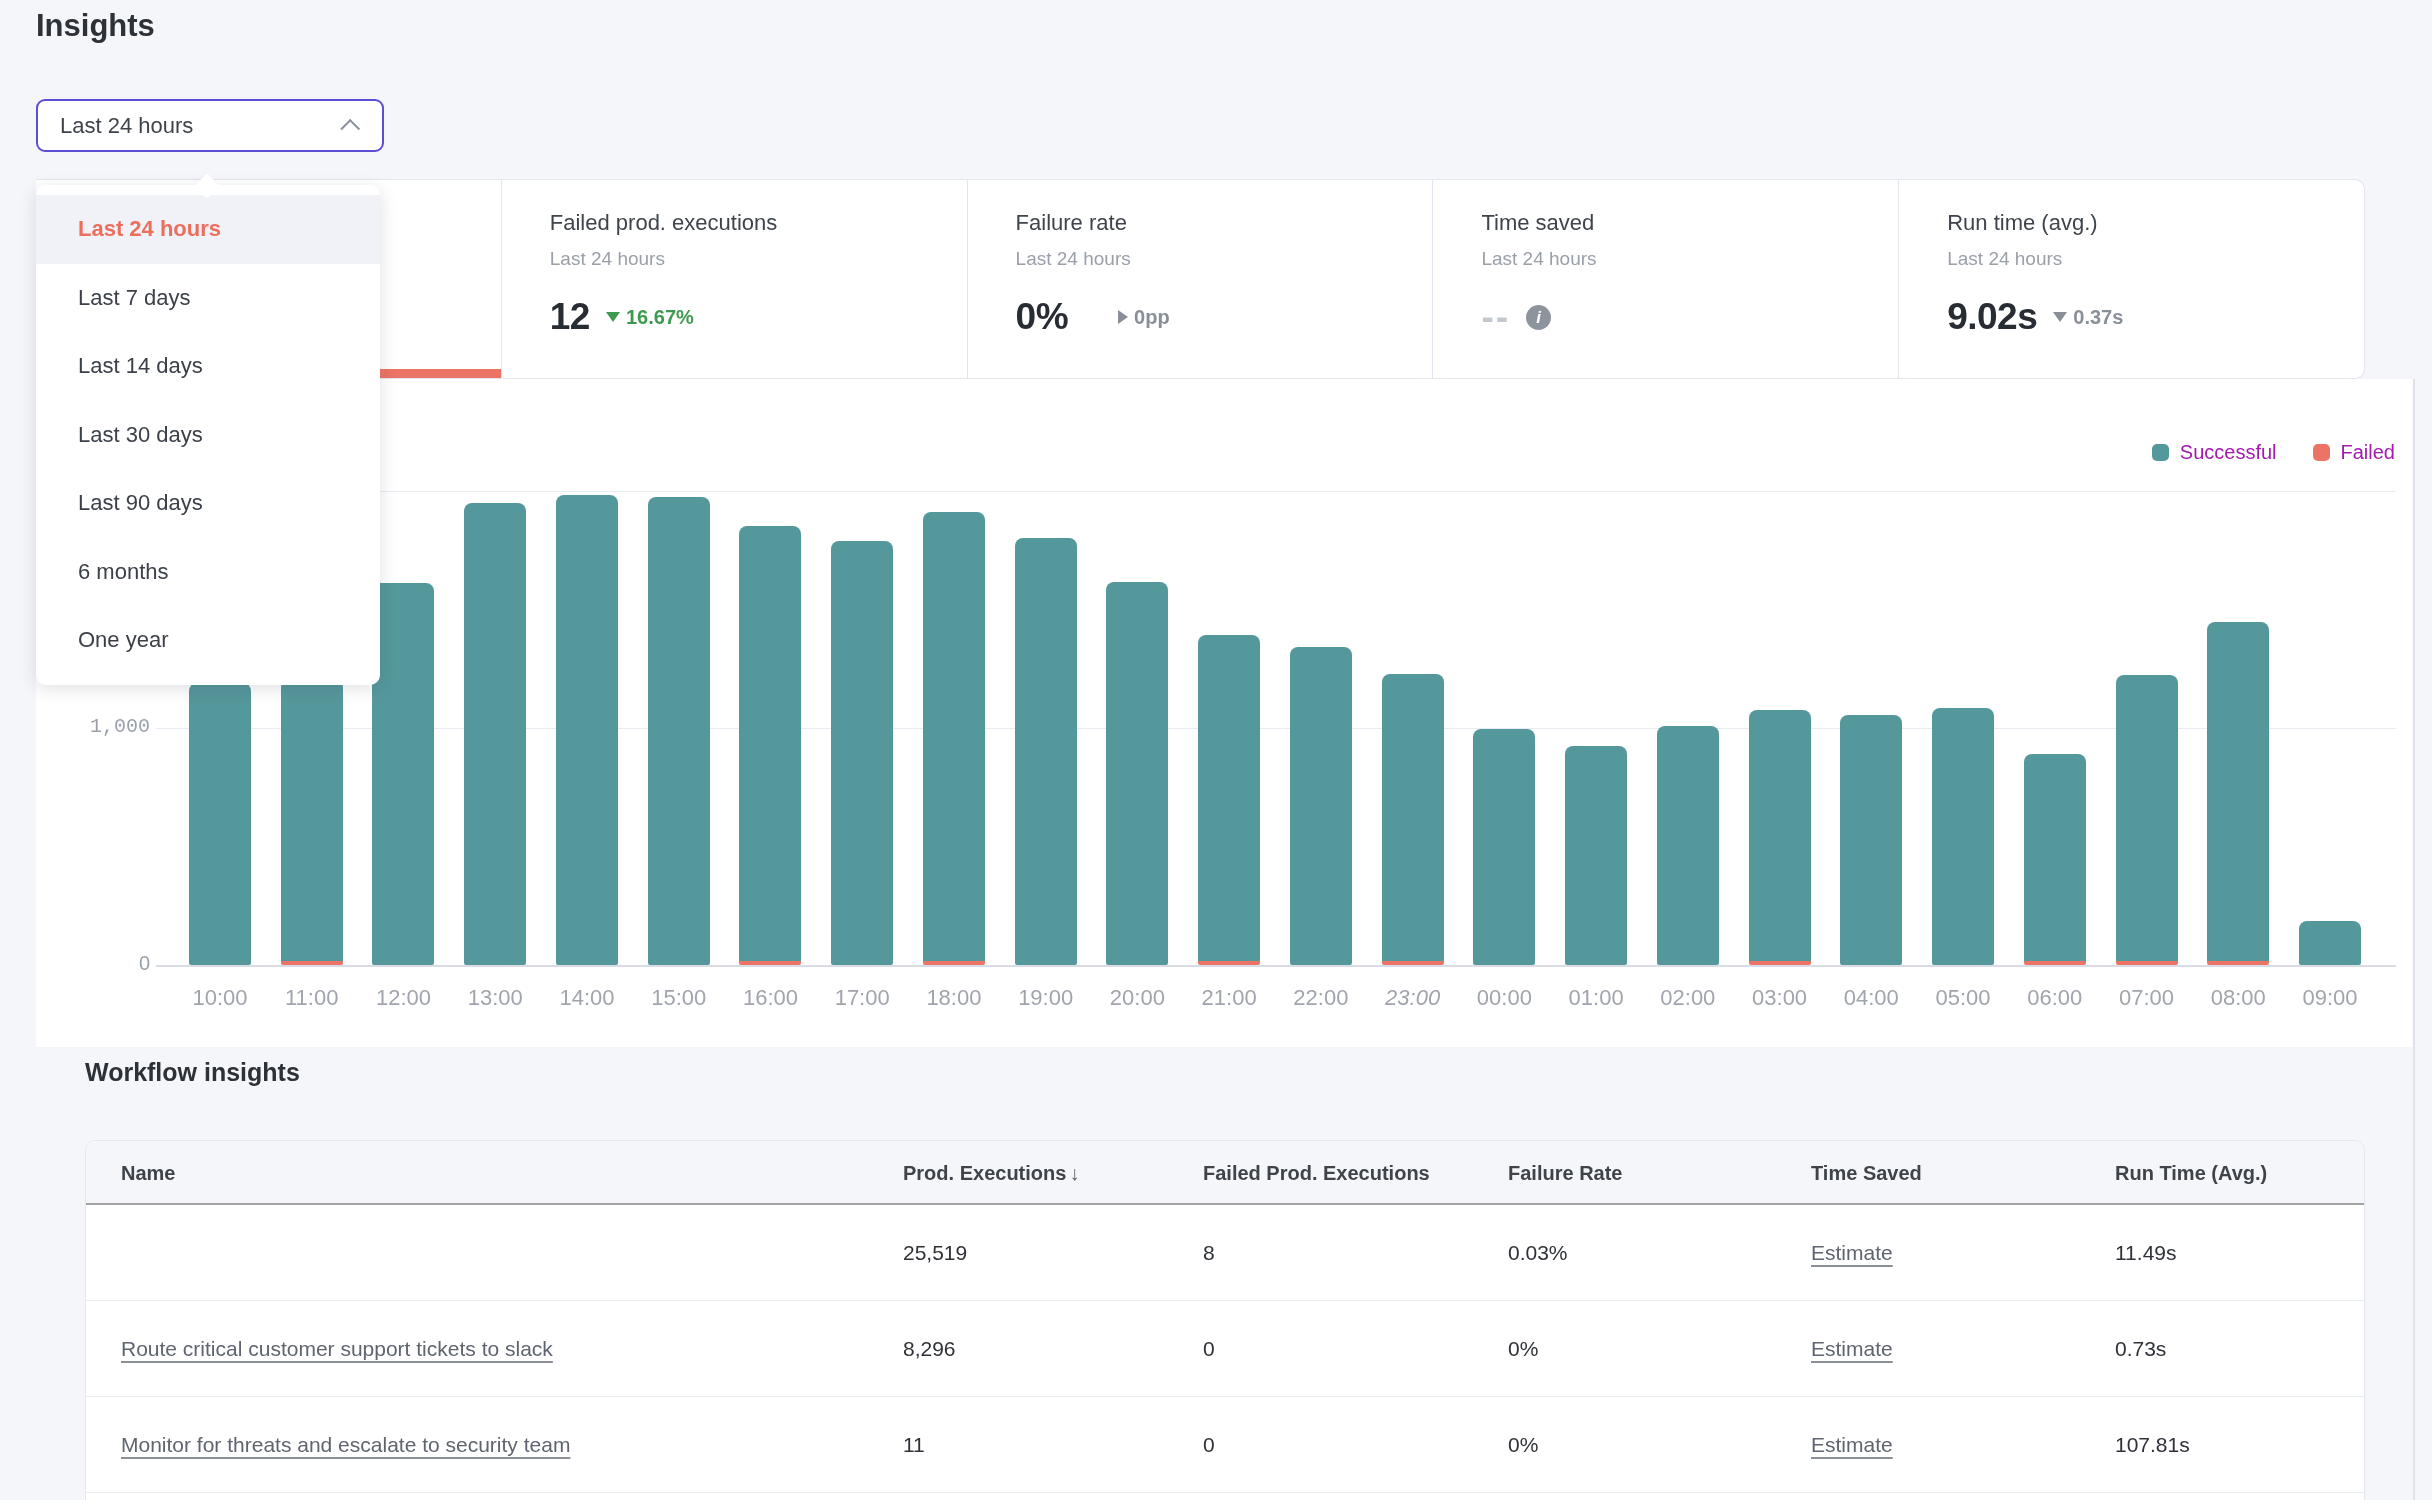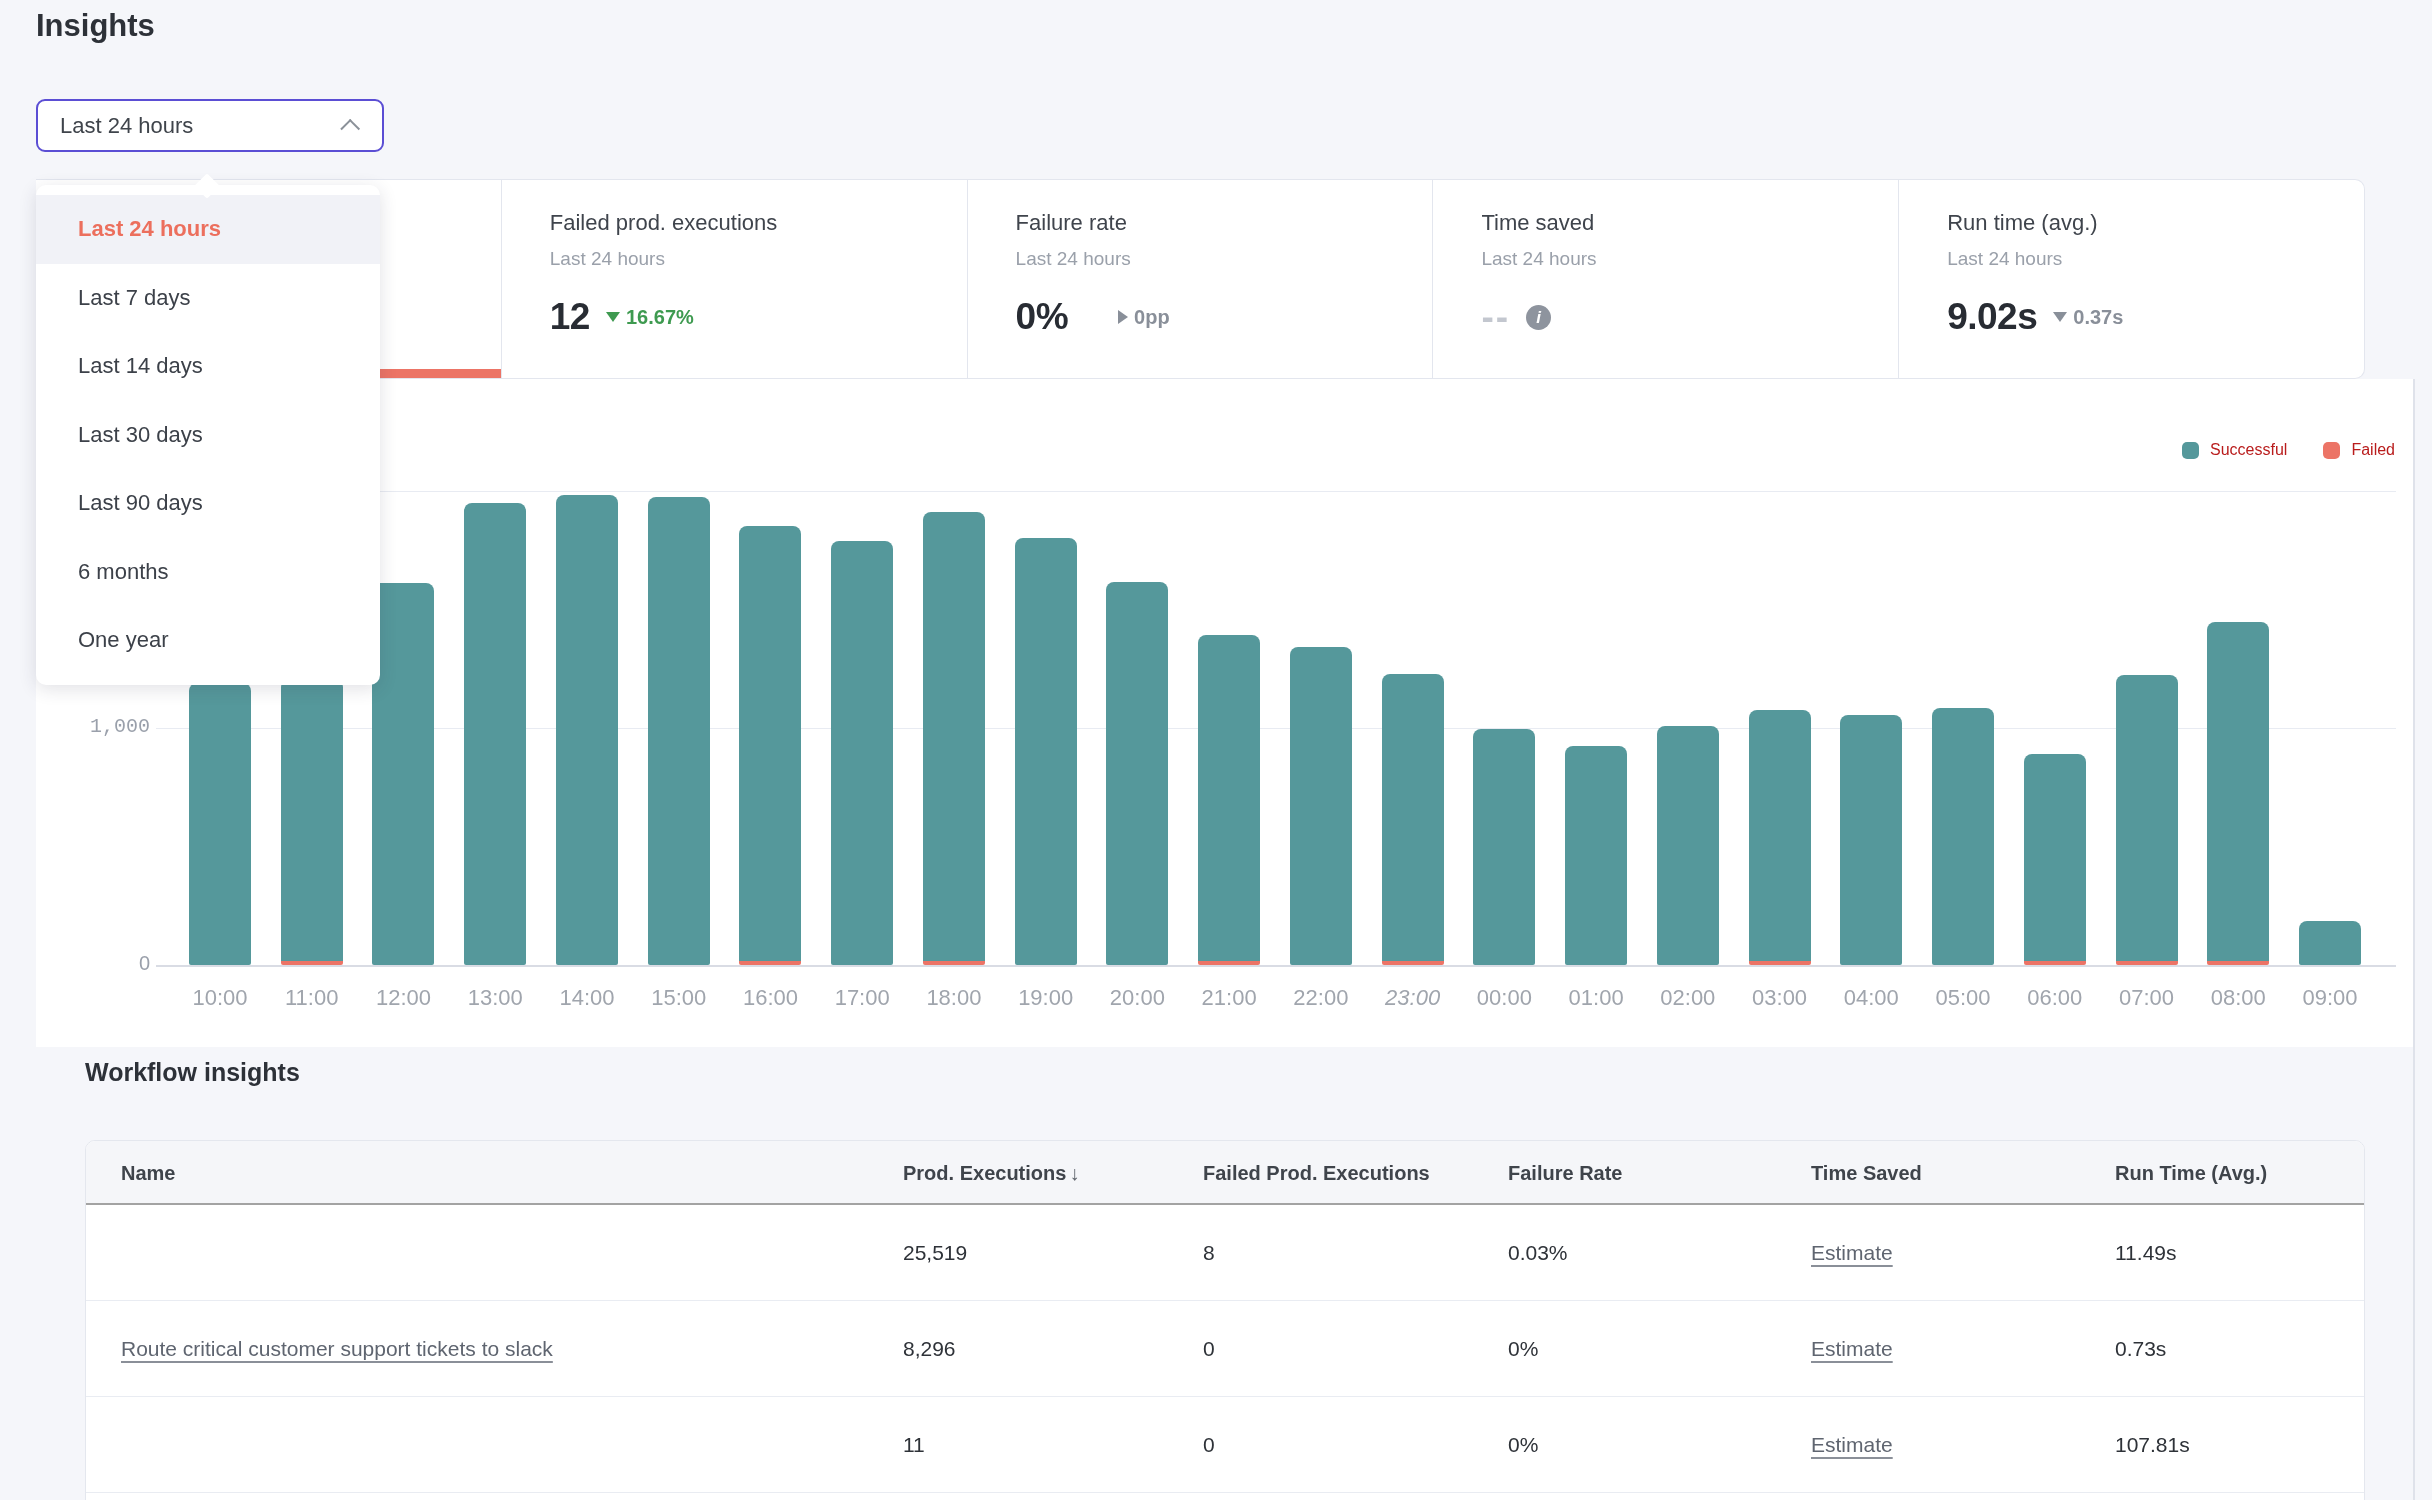--- a/index.html
+++ b/index.html
@@ -65,21 +65,21 @@
   .gridline.zero { background:#d9dce4; height:2px; }
   .y-label { position:absolute; left:0; width:114px; text-align:right; font-size:20px; color:#9aa0ab; }
   .x-label { position:absolute; width:92px; text-align:center; font-size:22px; color:#a0a5ad; top:606px; }
   .bar { position:absolute; display:flex; flex-direction:column; overflow:hidden;
          border-radius:8px 8px 2px 2px; }
   .bar .seg-ok { flex:1 1 auto; }
   .bar .seg-fail { flex:0 0 auto; }
   .legend { position:absolute; top:62px; right:19px; display:flex; align-items:center; gap:36px; }
   .legend-item { display:flex; align-items:center; gap:11px; cursor:pointer; }
   .legend-swatch { width:17px; height:17px; border-radius:5px; }
-  .legend-label { font-size:16px; color:#b91c1c; }
+  .legend-label { font-size:20px; color:#a21caf; }
   .right-divider { position:absolute; left:2413px; top:379px; width:2px; height:1121px; background:#dfe2ea; }
   
   .section-heading { position:absolute; left:85px; top:1058px; font-size:25px; font-weight:700; color:#2d3138; }
   .wf-table {
     position:absolute; left:85px; top:1140px; width:2280px; height:370px;
     background:#fff; border:1px solid #e4e7ee; border-radius:10px; overflow:hidden;
   }
   .wf-header { position:relative; height:64px; background:#f5f6f9; border-bottom:2px solid #a3a3a3; }
   .wf-header .th { position:absolute; top:0; height:64px; line-height:64px;
     font-size:20px; font-weight:600; color:#3f444b; white-space:nowrap; cursor:pointer; }
@@ -301,20 +301,21 @@
         </div>
         <div class="wf-row">
           <span class="td" style="left: 35px;"><span class="wf-link">Route critical customer support tickets to slack</span></span>
           <span class="td" style="left: 817px;">8,296</span>
           <span class="td" style="left: 1117px;">0</span>
           <span class="td" style="left: 1422px;">0%</span>
           <span class="td" style="left: 1725px;"><span class="wf-link">Estimate</span></span>
           <span class="td" style="left: 2029px;">0.73s</span>
         </div>
         <div class="wf-row">
+          <span class="td" style="left: 35px;"><span class="wf-link">Monitor for threats and escalate to security team</span></span>
           <span class="td" style="left: 817px;">11</span>
           <span class="td" style="left: 1117px;">0</span>
           <span class="td" style="left: 1422px;">0%</span>
           <span class="td" style="left: 1725px;"><span class="wf-link">Estimate</span></span>
           <span class="td" style="left: 2029px;">107.81s</span>
         </div>
       </div>
   </div>
 
   <div class="menu" id="range-menu">

